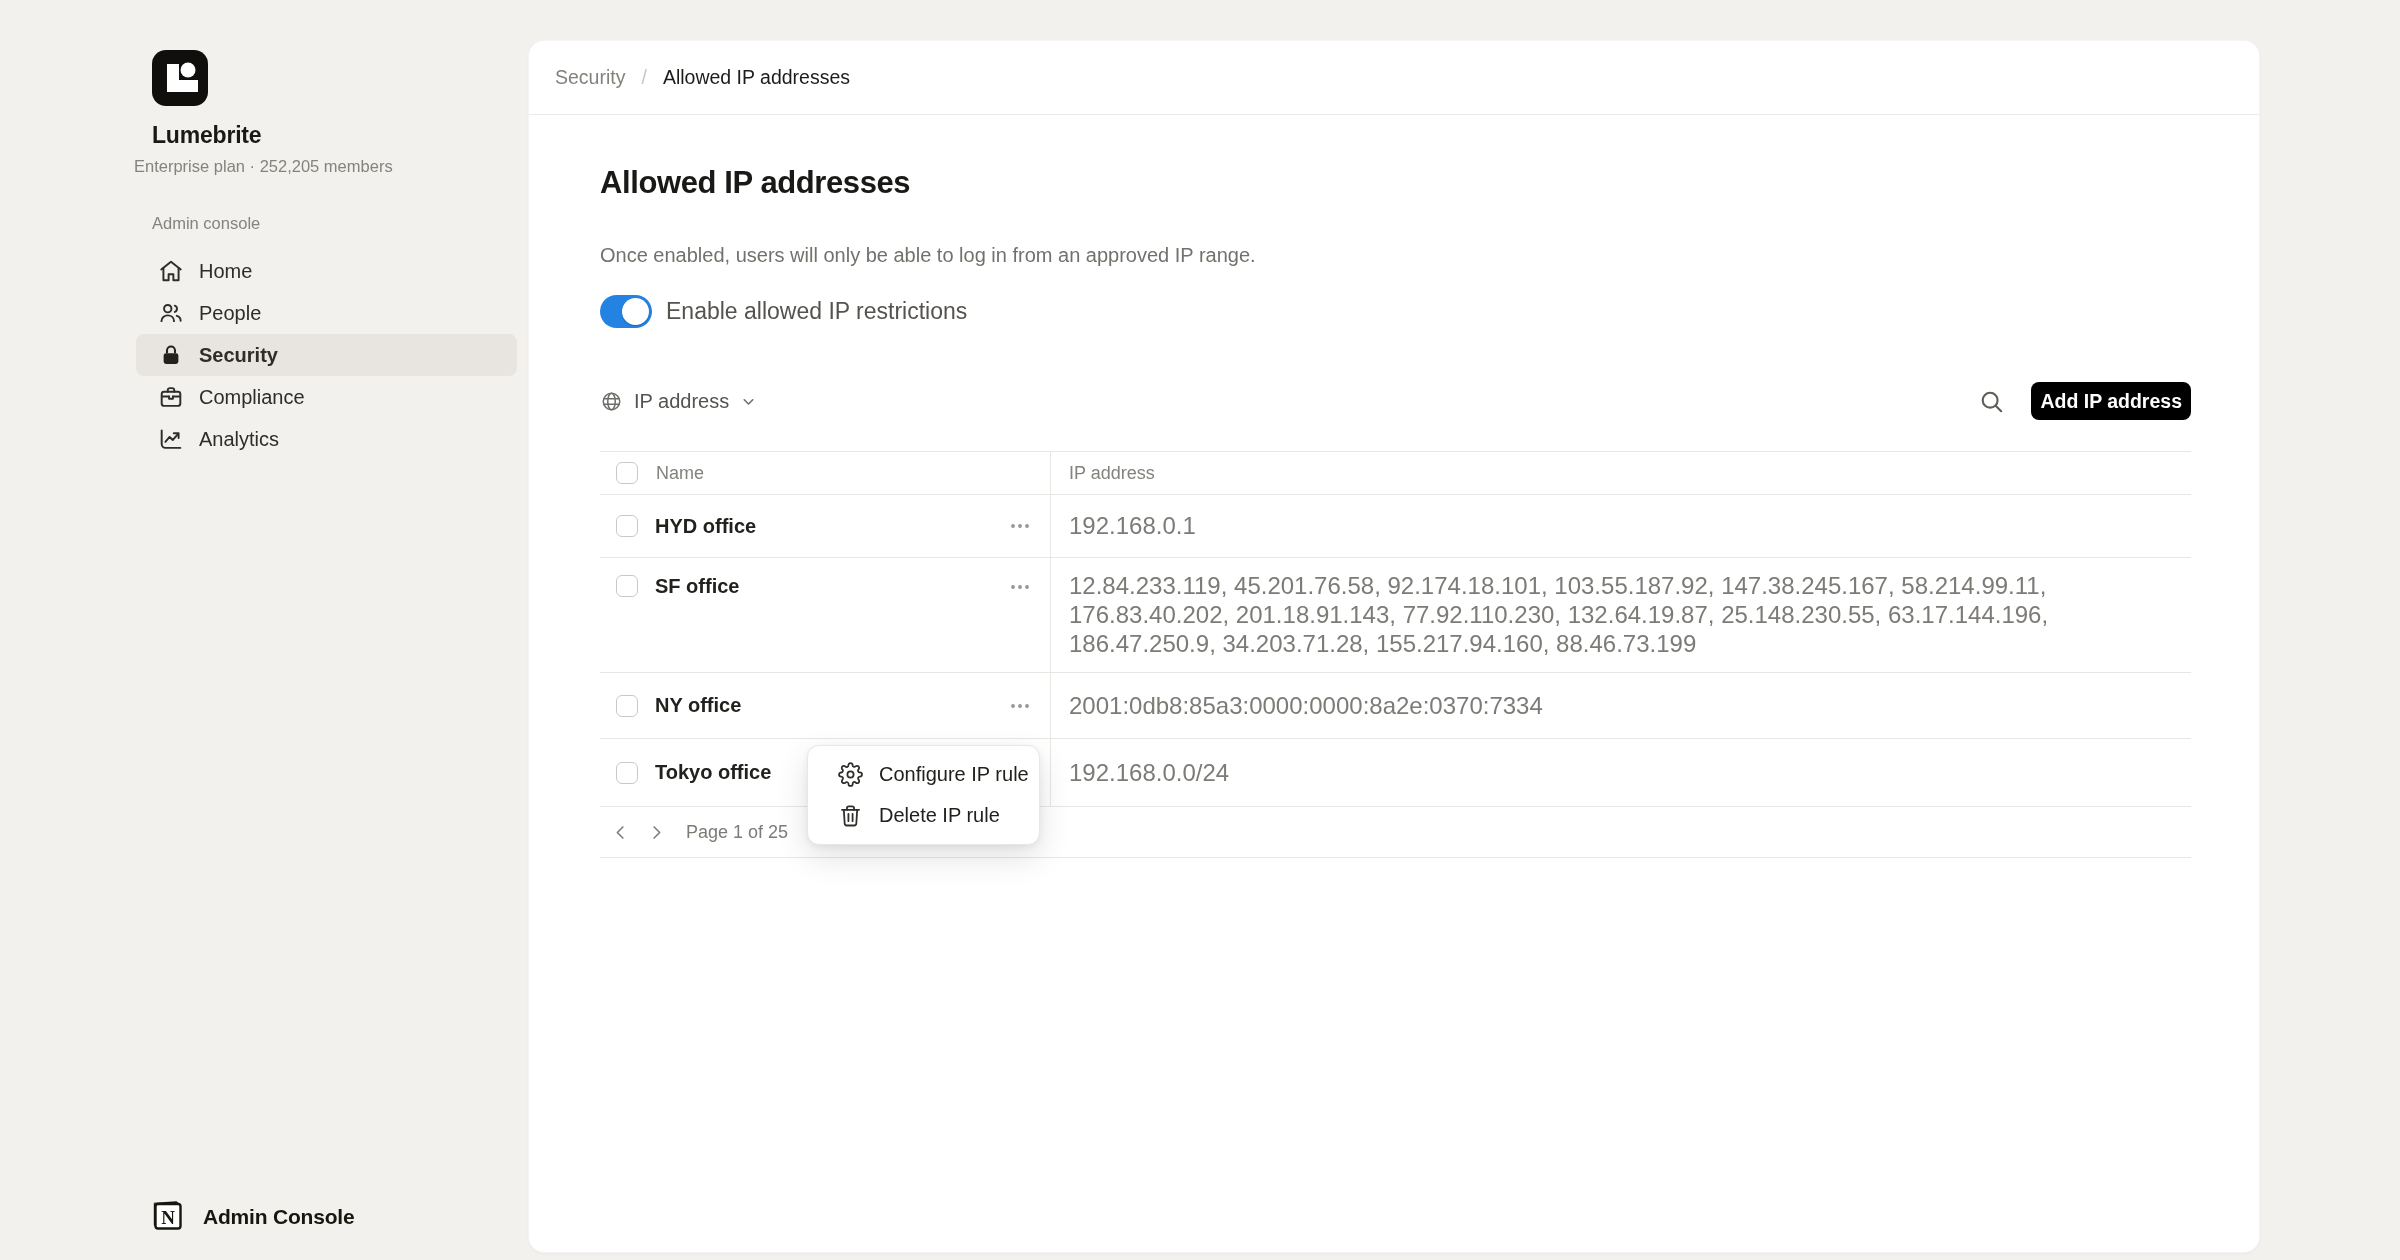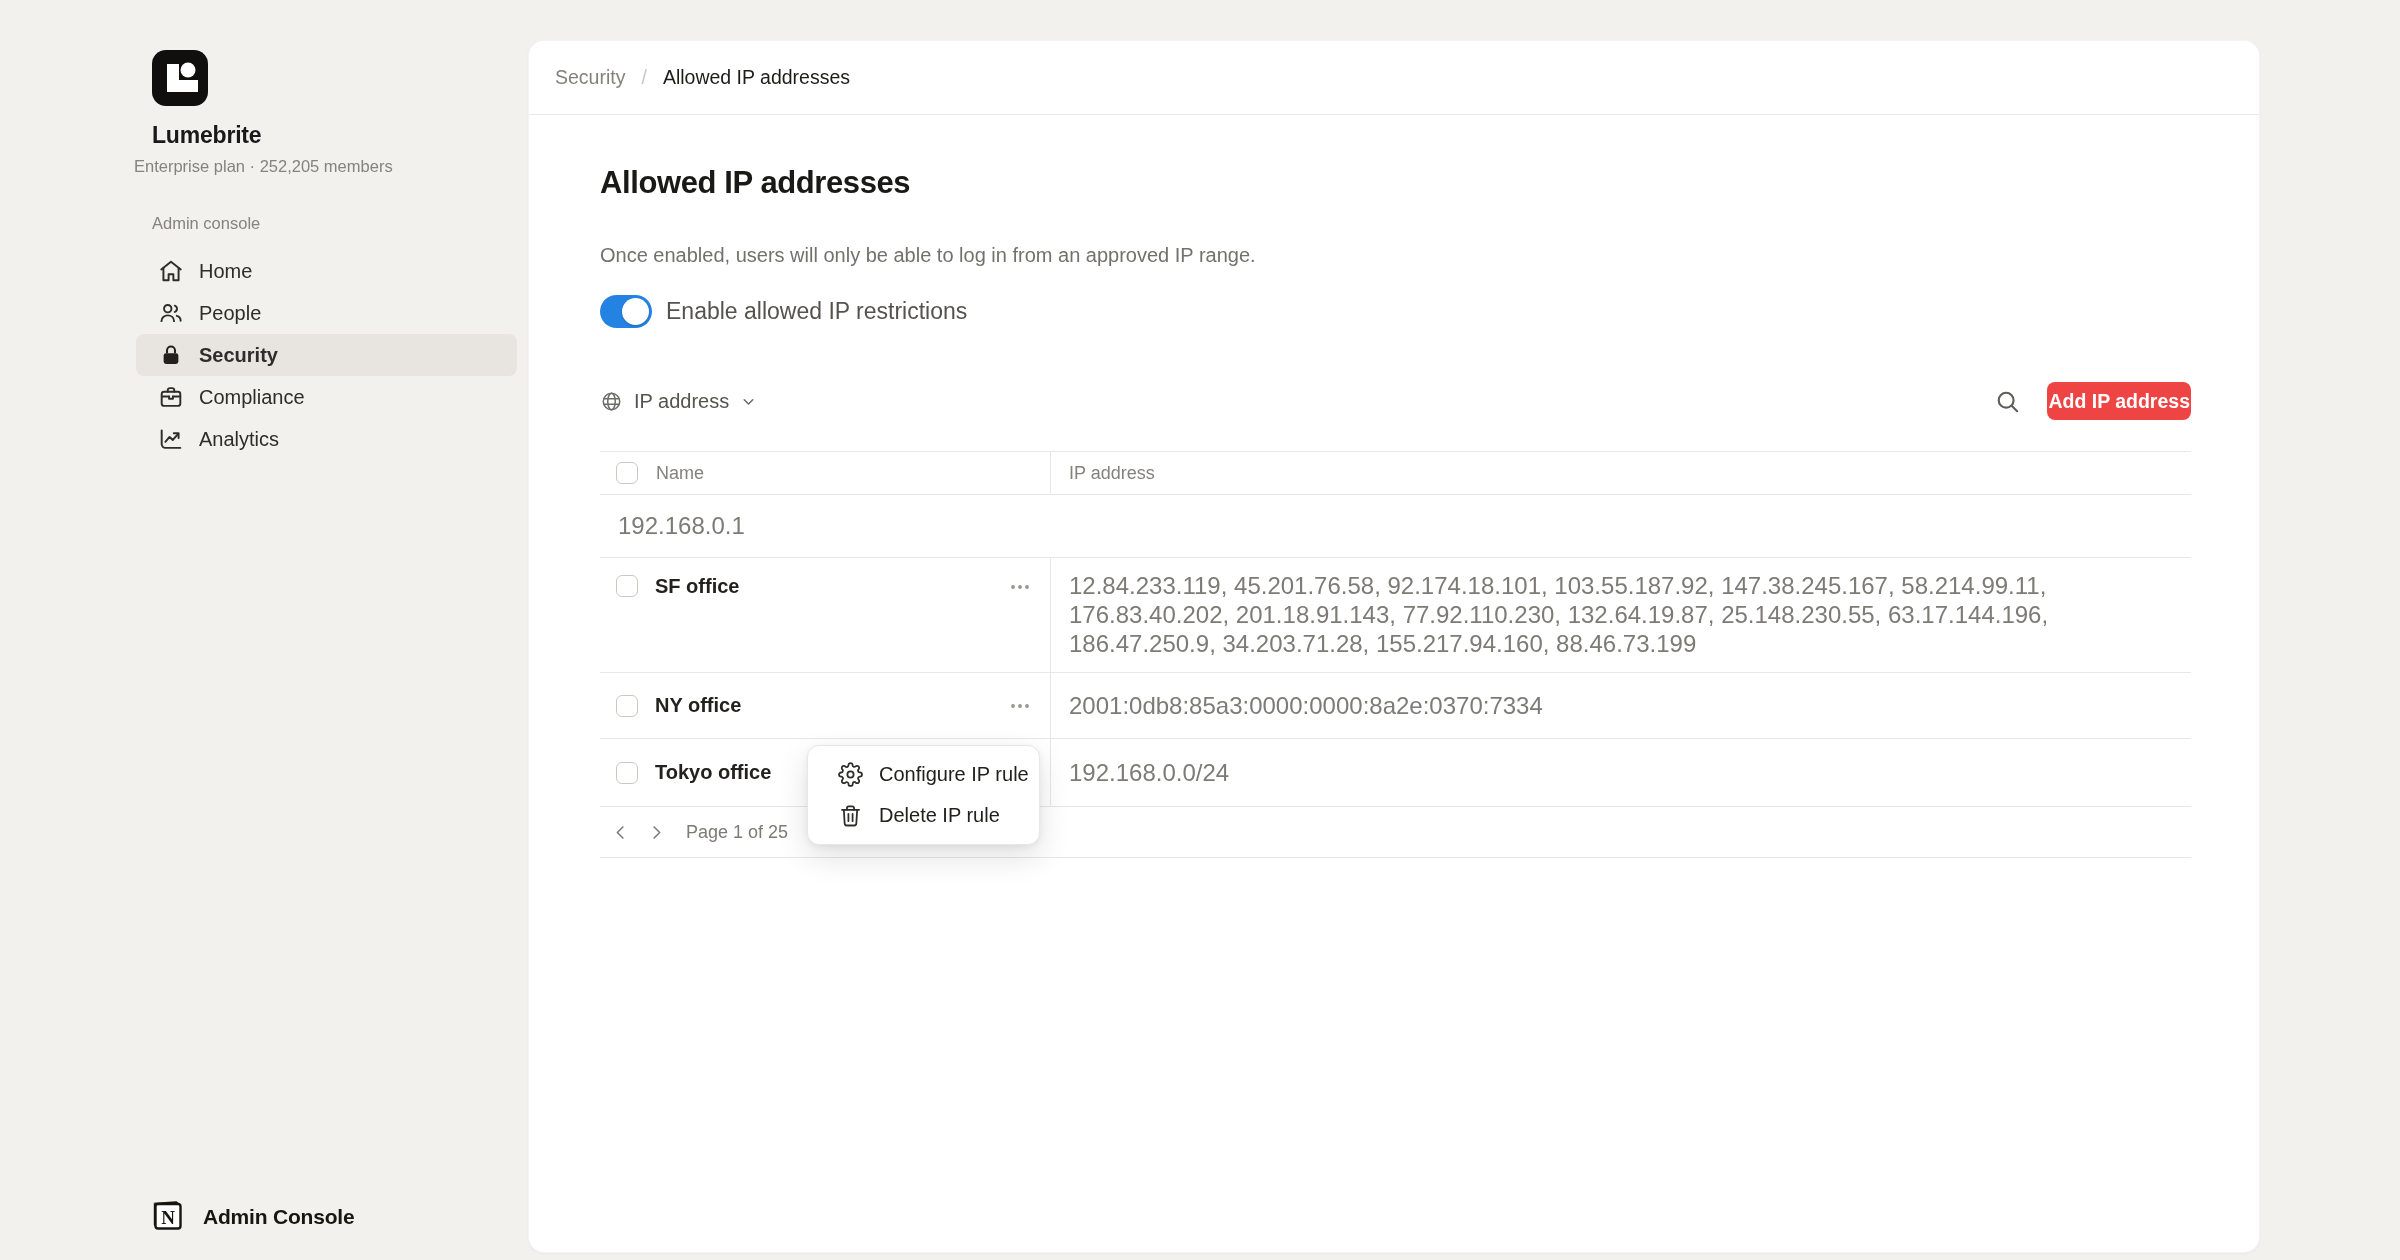--- a/index.html
+++ b/index.html
@@ -59,22 +59,22 @@
     border-radius:50%; background:#fff; box-shadow:0 1px 2px rgba(0,0,0,0.2);
   }
   .toggle-label { font-size:23px; color:#55534e; white-space:nowrap; }
 
   .controls { margin-top:54px; display:flex; align-items:center; justify-content:space-between; height:38px; }
   .filter-chip { display:flex; align-items:center; gap:11px; color:#5f5e59; cursor:pointer; }
   .filter-chip .flabel { font-size:20px; color:#55534e; white-space:nowrap; }
   .controls-right { display:flex; align-items:center; gap:26px; }
   .search-btn { display:flex; align-items:center; cursor:pointer; color:#5f5e59; }
   .add-btn {
-    height:38px; padding:0 1px; border:none; border-radius:8px;
-    background:#ef4444; color:#ffffff; font-size:19.5px; font-weight:600;
+    height:38px; padding:0 9px; border:none; border-radius:8px;
+    background:#000000; color:#ffffff; font-size:19.5px; font-weight:600;
     font-family:inherit; cursor:pointer; white-space:nowrap;
   }
 
   
   .table { margin-top:31px; }
   .trow, .thead { display:flex; border-bottom:1px solid #e9e7e3; }
   .thead { border-top:1px solid #e9e7e3; height:44px; align-items:center; }
   .name-cell {
     width:451px; flex:0 0 451px; display:flex; align-items:center;
     padding-left:16px; border-right:1px solid #e9e7e3; align-self:stretch;
@@ -248,20 +248,31 @@
       <div class="table">
         <div class="thead">
           <div class="name-cell">
             <span class="cb"></span>
             <span class="hlabel" style="margin-left:18px;">Name</span>
           </div>
           <div class="ip-cell hlabel">IP address</div>
         </div>
 
         <div class="trow r0">
+          <div class="name-cell">
+            <span class="cb"></span>
+            <span class="rname">HYD office</span>
+            <span class="dots">
+              <svg width="24" height="24" viewBox="0 0 24 24" fill="currentColor">
+                <circle cx="5" cy="12" r="1.9"></circle>
+                  <circle cx="12" cy="12" r="1.9"></circle>
+                  <circle cx="19" cy="12" r="1.9"></circle>
+              </svg>
+            </span>
+          </div>
           <div class="ip-cell">192.168.0.1</div>
         </div>
 
         <div class="trow multiline">
           <div class="name-cell">
             <span class="cb"></span>
             <span class="rname">SF office</span>
             <span class="dots">
               <svg width="24" height="24" viewBox="0 0 24 24" fill="currentColor">
                 <circle cx="5" cy="12" r="1.9"></circle>

